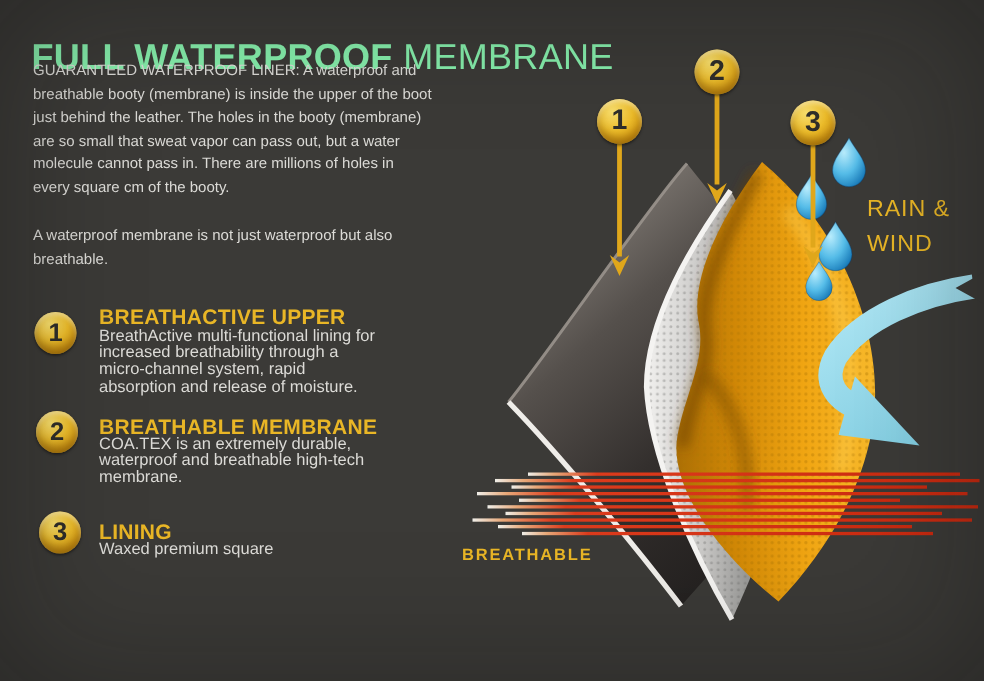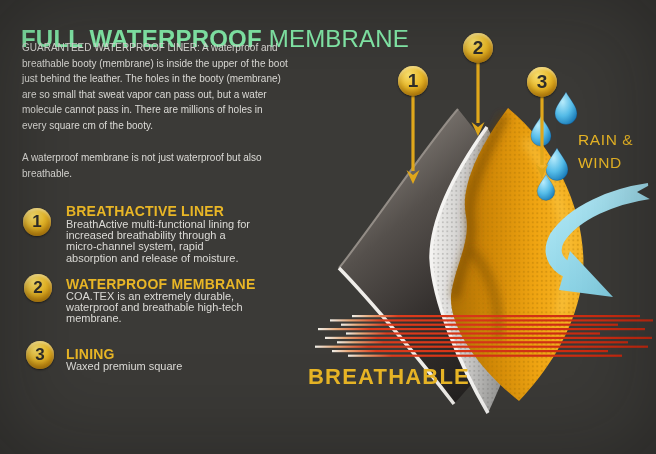--- a/index.html
+++ b/index.html
@@ -28,21 +28,21 @@
     display:flex;align-items:center;justify-content:center;
     font-weight:bold;color:#2F2E2A;
   }
   .legend-circle{width:28px;height:28px;font-size:17px}
   .marker-circle{width:30px;height:30px;font-size:19px;z-index:4}
   .heading{position:absolute;color:#E9B626;font-weight:bold;font-size:14px;letter-spacing:.2px;white-space:nowrap}
   .bodytext{position:absolute;color:#DCDBD7;font-size:11px;line-height:11.2px;white-space:pre-line}
 
   
   #rainwind{left:578px;top:128px;font-weight:normal;font-size:15.5px;color:#E9B626;line-height:23px;letter-spacing:.6px;white-space:pre-line;z-index:2}
-  #breathable{left:308px;top:364px;font-weight:bold;font-size:22px;color:#E9B626;letter-spacing:1.2px;z-index:2}
+  #breathable{left:308px;top:364px;font-weight:bold;font-size:11px;color:#E9B626;letter-spacing:1.2px;z-index:2}
 
   #diagram-svg{left:0;top:0;z-index:1}
   #vignette{left:0;top:0;right:0;bottom:0;box-shadow:inset 0 0 90px rgba(8,8,8,.35);pointer-events:none;z-index:5}
 </style>
 </head>
 <body>
 
 <h1 id="title" class="abs">
   <span class="tb">FULL WATERPROOF</span><span class="tl">MEMBRANE</span>
 </h1>
@@ -53,32 +53,32 @@
 are so small that sweat vapor can pass out, but a water
 molecule cannot pass in. There are millions of holes in
 every square cm of the booty.</div>
 <div id="note" class="abs para">A waterproof membrane is not just waterproof but also
 breathable.</div>
 
 <div>
   <div class="num-circle legend-circle" style="left:23px;top:208px">
       <span>1</span>
     </div>
-  <div class="heading" style="left:66px;top:203px">BREATHACTIVE LINER</div>
+  <div class="heading" style="left:66px;top:203px">BREATHACTIVE UPPER</div>
   <div class="bodytext" style="left:66px;top:219px">BreathActive multi-functional lining for
 increased breathability through a
 micro-channel system, rapid
 absorption and release of moisture.</div>
 </div>
 
 <div>
   <div class="num-circle legend-circle" style="left:24px;top:274px">
       <span>2</span>
     </div>
-  <div class="heading" style="left:66px;top:276px">WATERPROOF MEMBRANE</div>
+  <div class="heading" style="left:66px;top:276px">BREATHABLE MEMBRANE</div>
   <div class="bodytext" style="left:66px;top:291px">COA.TEX is an extremely durable,
 waterproof and breathable high-tech
 membrane.</div>
 </div>
 
 <div>
   <div class="num-circle legend-circle" style="left:26px;top:341px">
       <span>3</span>
     </div>
   <div class="heading" style="left:66px;top:346px">LINING</div>

